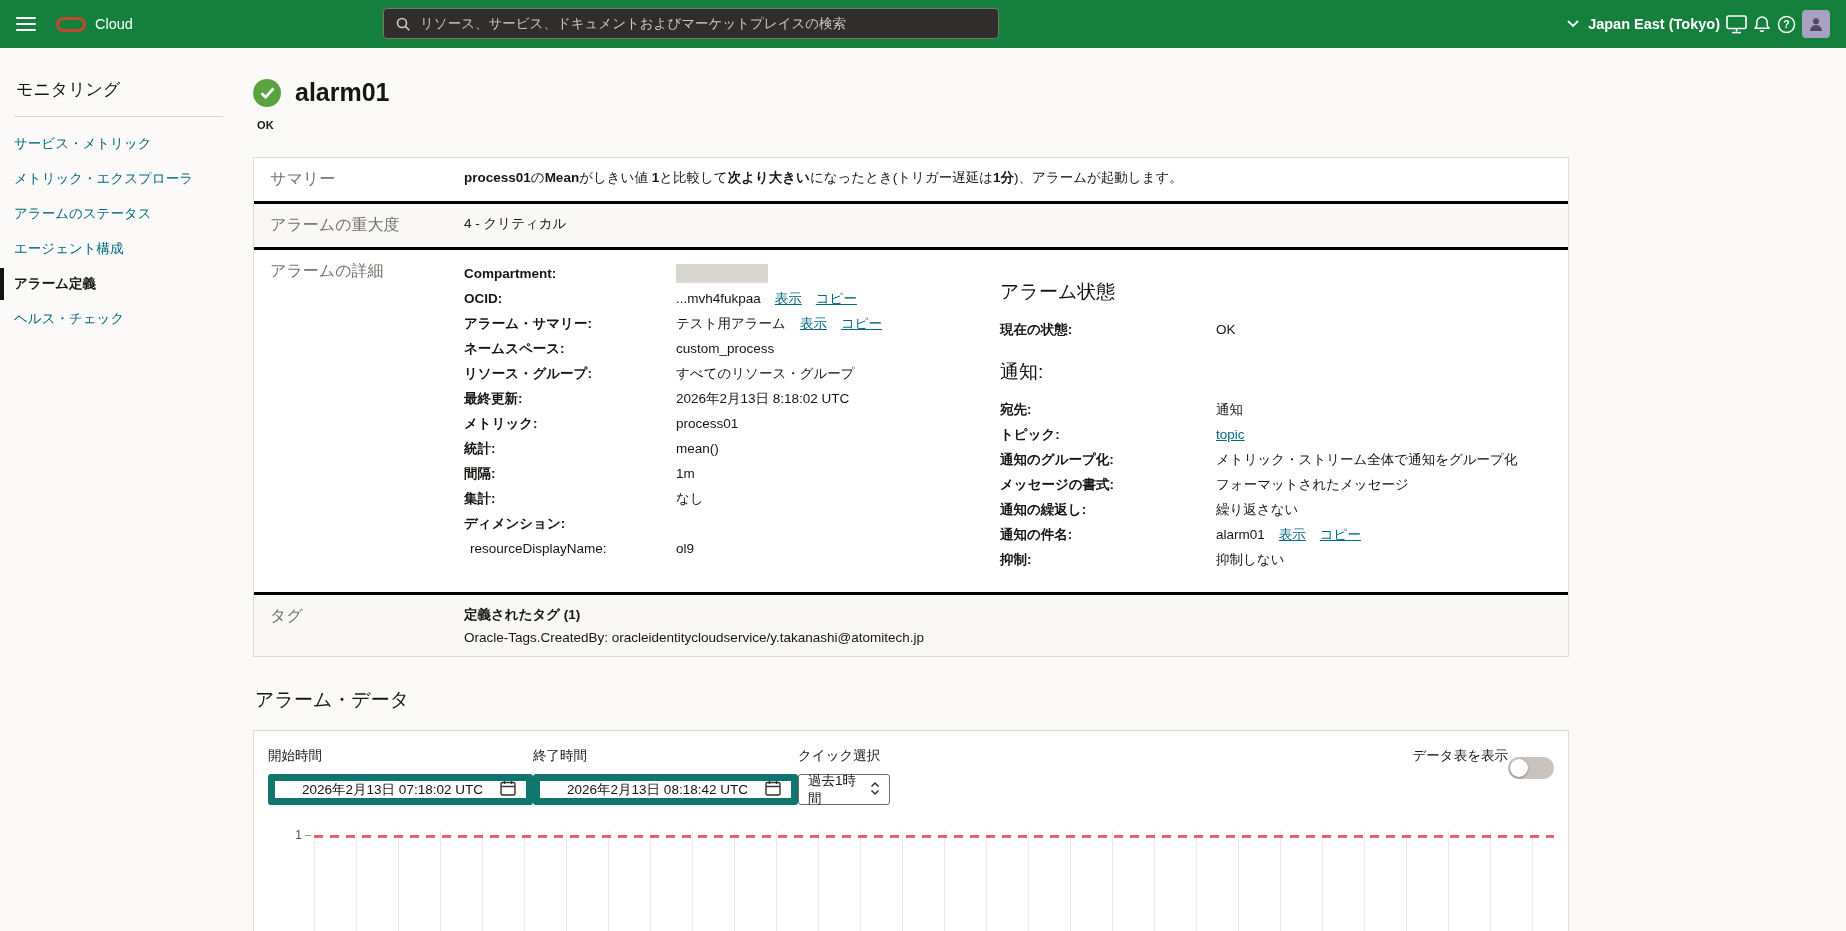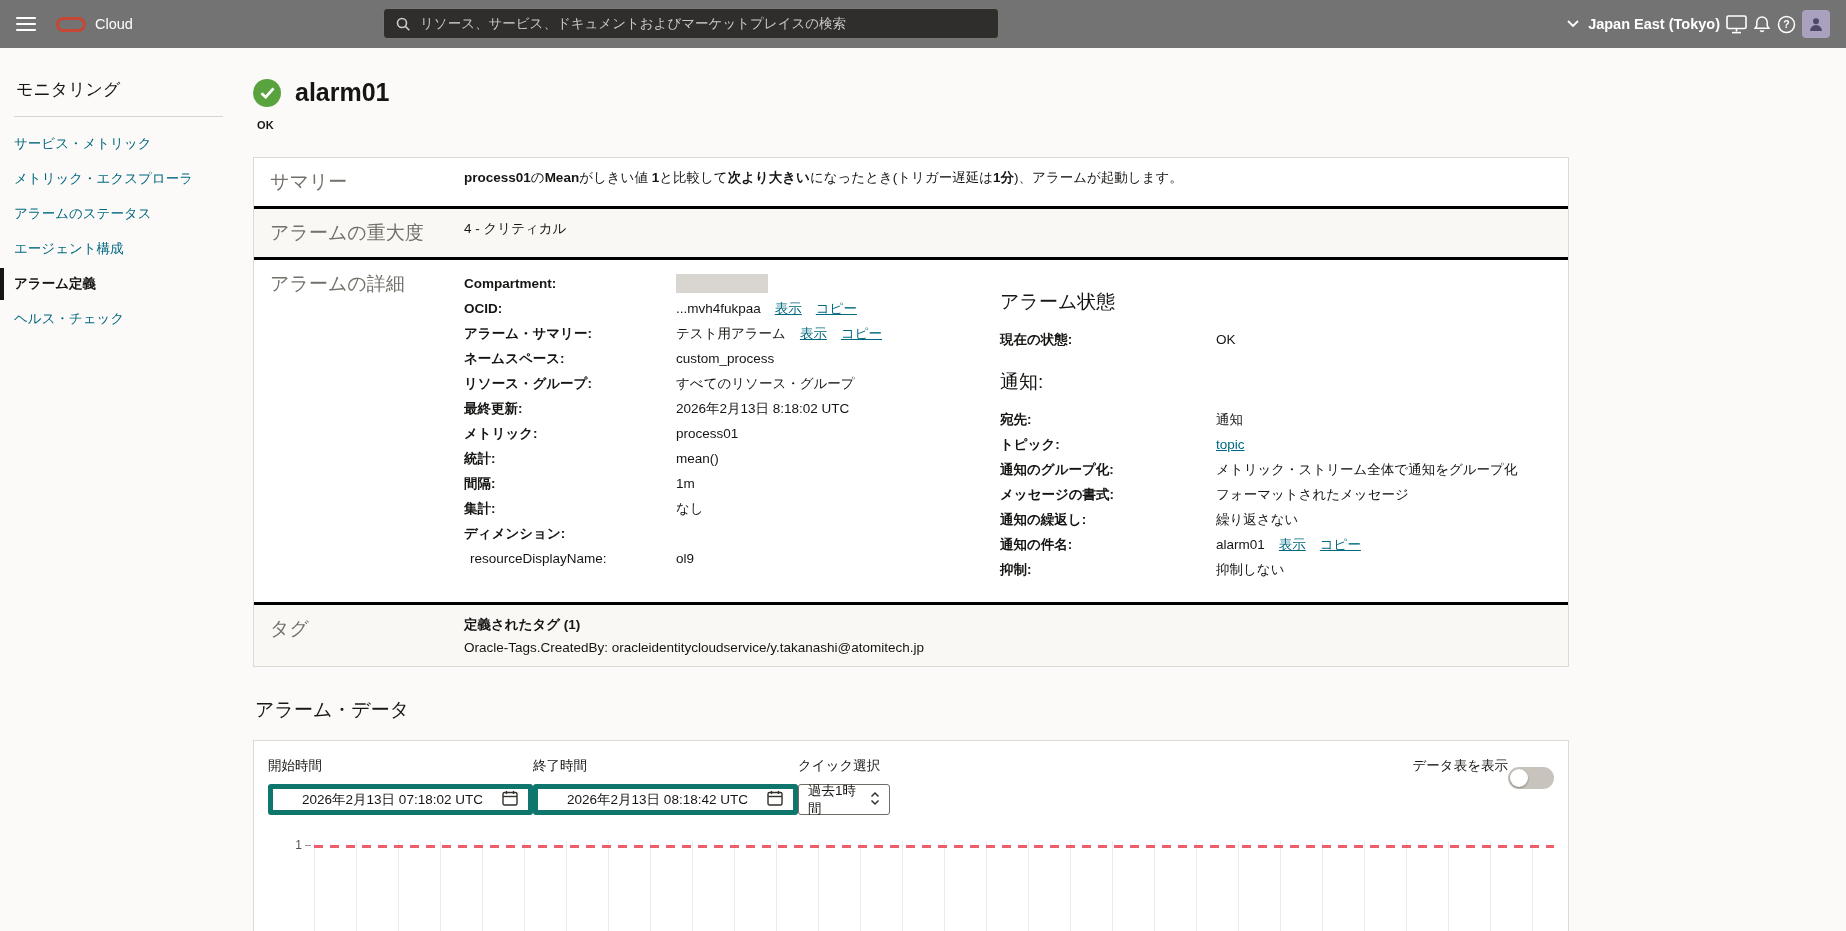--- a/index.html
+++ b/index.html
@@ -1,21 +1,21 @@
 <!DOCTYPE html>
 <html><head>
 <meta charset="utf-8">
 <style>
   *{box-sizing:border-box;margin:0;padding:0}
   html,body{width:1846px;height:931px;overflow:hidden}
   body{background:#fbfaf8;font-family:"Liberation Sans","DejaVu Sans",sans-serif;color:#161513;font-size:13.5px}
   a{cursor:pointer}
 
   
-  .topbar{height:48px;background:#737373;display:flex;align-items:center;padding:0 16px;position:relative;z-index:5}
+  .topbar{height:48px;background:#15803d;display:flex;align-items:center;padding:0 16px;position:relative;z-index:5}
   .hamburger{width:20px;display:flex;flex-direction:column;gap:4px;cursor:pointer;margin-right:20px}
   .hamburger span{height:2px;background:#fff;border-radius:1px}
   .brand{display:flex;align-items:center;gap:9px;color:#fff;font-size:14.5px;cursor:pointer}
   .logo-pill{display:inline-block;width:30px;height:15px;border:3px solid #c74634;border-radius:9px}
   .searchbox{position:absolute;left:383px;top:8px;width:616px;height:31px;background:#2f2e2c;border:1px solid #7a7771;border-radius:4px;display:flex;align-items:center;padding:0 11px;gap:9px}
   .searchbox input{flex:1;background:transparent;border:none;outline:none;color:#fff;font-size:13.5px;font-family:inherit}
   .searchbox input::placeholder{color:#cbc9c4}
   .topbar-right{margin-left:auto;display:flex;align-items:center;gap:6px}
   .region{display:flex;align-items:center;gap:9px;color:#fff;font-weight:bold;font-size:14.5px;cursor:pointer}
   .tb-icon{display:flex;align-items:center;cursor:pointer}
@@ -40,21 +40,21 @@
   .cb{width:18px;height:18px;background:#1c5c9e;border-radius:3px;display:flex;align-items:center;justify-content:center;cursor:pointer;flex-shrink:0}
   .cb-label{margin:0 8px 0 2px}
   .btn{height:29px;background:#fff;border:1px solid #8f8d89;border-radius:4px;font-size:13.5px;font-family:inherit;padding:0 13px;cursor:pointer;color:#161513;display:flex;align-items:center;gap:9px}
   .caret{font-size:11px;line-height:1}
 
   
   .info-table{margin-top:26px;background:#fff;border:1px solid #ddd9d3}
   .trow{display:flex;border-top:3px solid #000000}
   .trow:first-child{border-top:none}
   .trow:nth-child(even){background:#f9f8f5}
-  .trow-label{width:210px;flex-shrink:0;padding:11px 16px;color:#74706a;font-size:19px}
+  .trow-label{width:210px;flex-shrink:0;padding:11px 16px;color:#74706a;font-size:16px}
   .trow-value{flex:1;padding:11px 16px 11px 0}
   .b{font-weight:bold}
 
   .details-cols{flex:1;display:flex;padding:11px 16px 20px 0}
   .dcol-left{width:536px;flex-shrink:0}
   .dcol-right{flex:1}
   .d-row{display:flex;align-items:center;min-height:25px}
   .d-label{width:212px;flex-shrink:0;font-weight:bold}
   .dcol-right .d-label{width:216px}
   .d-label.normal{font-weight:400;padding-left:6px}
@@ -64,21 +64,21 @@
   .lnk{color:#00687f;text-decoration:underline}
   .d-value .lnk{margin-left:14px}
   .d-value .lnk:first-child{margin-left:0}
   .tags-title{font-weight:bold;margin-bottom:6px}
 
   
   .section-title{font-size:19px;font-weight:400;margin:30px 0 0 2px}
   .chart-card{margin-top:17px;background:#fff;border:1px solid #ddd9d3;padding:16px 14px 60px}
   .controls{display:flex;align-items:flex-start}
   .control .c-label{display:block;font-size:13.5px;margin-bottom:9px}
-  .field{width:265px;height:31px;border:5px solid #0f766e;border-radius:3px;display:flex;align-items:center;padding:0 10px;background:#fff;cursor:pointer}
+  .field{width:265px;height:31px;border:7px solid #0f766e;border-radius:3px;display:flex;align-items:center;padding:0 10px;background:#fff;cursor:pointer}
   .field .val{flex:1;text-align:center;font-size:13.5px}
   .select{width:92px;height:31px;border:1px solid #6f6b64;border-radius:3px;display:flex;align-items:center;padding:0 9px;gap:7px;cursor:pointer;background:#fff}
   .select .val{flex:1;font-size:13.5px}
   .toggle-group{margin-left:auto;display:flex;flex-direction:row;align-items:flex-start}
   .toggle{margin-top:10px;width:46px;height:22px;border-radius:11px;background:#c8c3bc;position:relative;cursor:pointer}
   .toggle .knob{position:absolute;left:2px;top:2px;width:18px;height:18px;border-radius:50%;background:#fff;box-shadow:0 1px 2px rgba(0,0,0,.35)}
 
   .chart{margin-top:26px;position:relative;margin-left:46px;height:120px}
   .plot{position:absolute;inset:0;background-image:repeating-linear-gradient(90deg,#edebe7 0,#edebe7 1px,transparent 1px,transparent 42px)}
   .threshold{position:absolute;left:0;right:0;top:4px;height:3px;background-image:repeating-linear-gradient(90deg,#ee5d6c 0,#ee5d6c 9px,transparent 9px,transparent 16px)}

